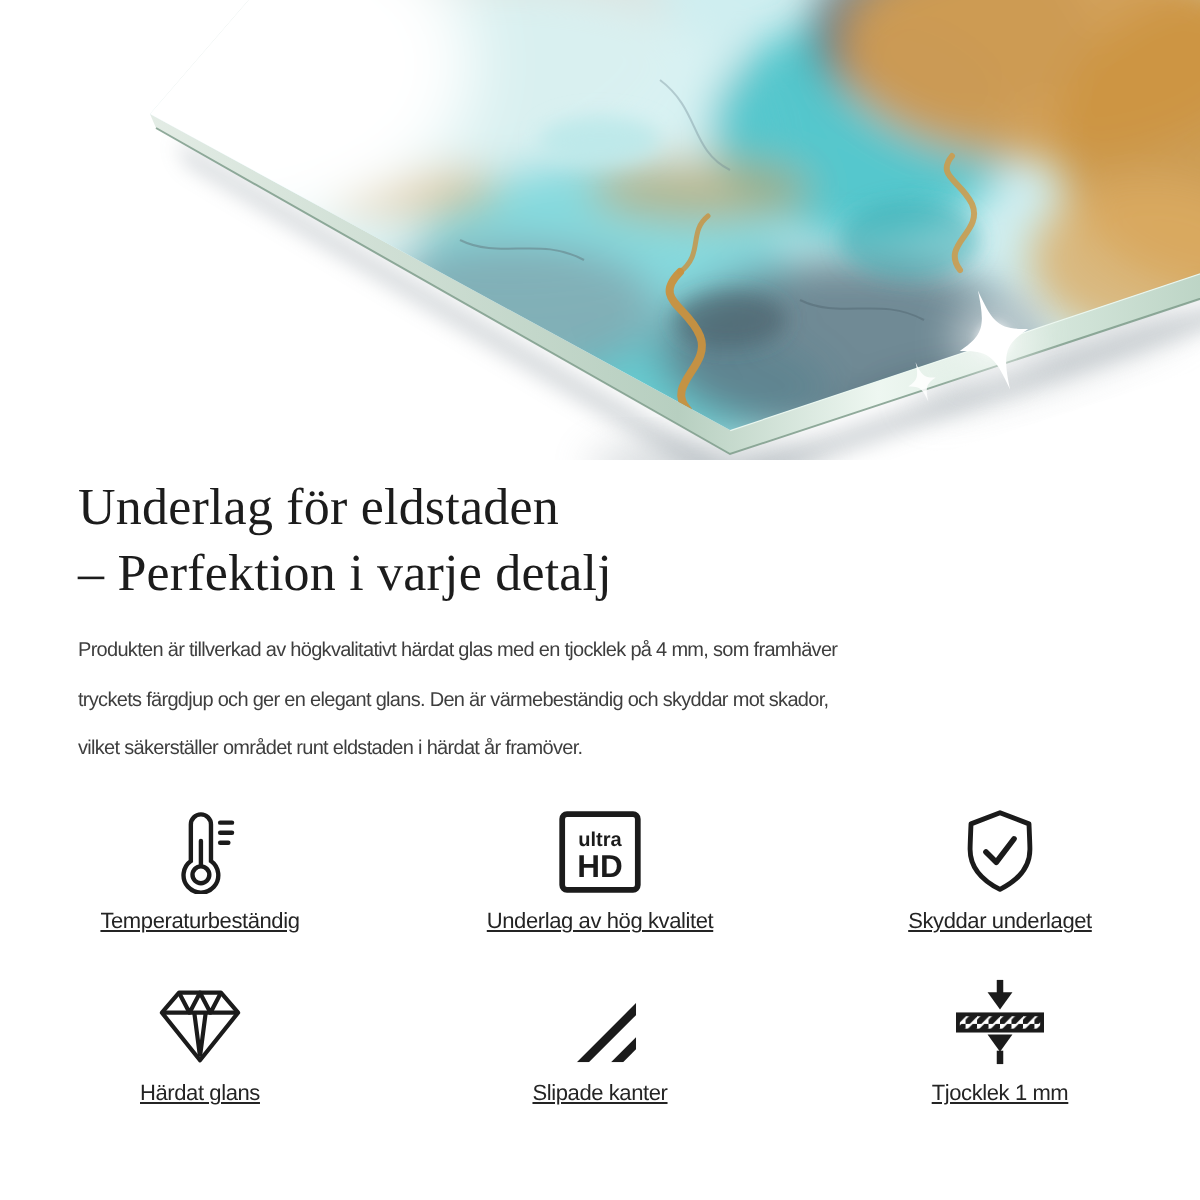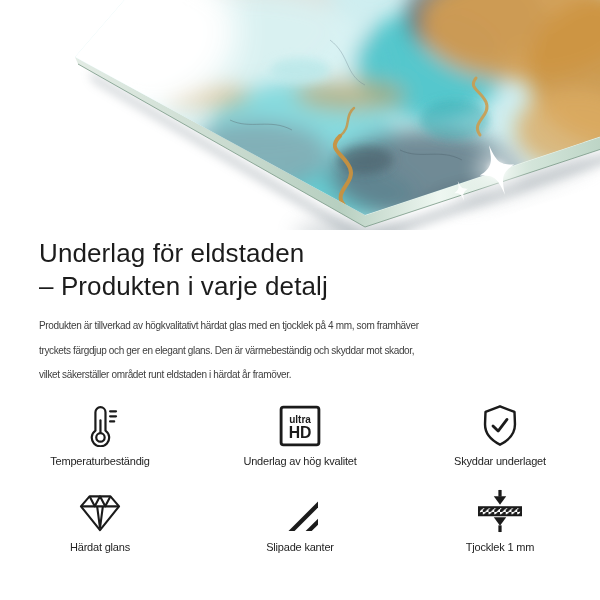--- a/index.html
+++ b/index.html
@@ -3,40 +3,40 @@
 <meta charset="utf-8">
 <style>
   html,body{margin:0;padding:0;}
   body{
     width:600px;height:600px;background:#ffffff;overflow:hidden;position:relative;
     font-family:"Liberation Sans","DejaVu Sans",sans-serif;color:#1e1e1e;
   }
   .hero{position:absolute;left:0;top:0;width:600px;height:230px;}
   .heading{
     position:absolute;left:39px;top:237px;width:540px;
-    font-family:Liberation Sans, sans-serif;
+    font-family:Liberation Serif, serif;
     font-size:26px;line-height:33px;color:#1c1c1c;font-weight:400;
     letter-spacing:.1px;
   }
   .desc{
     position:absolute;left:39px;top:314px;width:540px;
     font-size:10px;line-height:24.5px;color:#3e3e3e;letter-spacing:-.35px;
   }
   .features{
     position:absolute;left:0;top:404px;width:600px;
     display:grid;grid-template-columns:200px 200px 200px;row-gap:22px;
   }
   .feature{
     display:flex;flex-direction:column;align-items:center;height:64px;
   }
   .feature .icon-box{
     height:43px;display:flex;align-items:flex-end;justify-content:center;
   }
   .feature .label{
-    margin-top:8px;font-size:11px;letter-spacing:-.2px;color:#242424;white-space:nowrap;
+    margin-top:8px;font-size:11px;letter-spacing:-.2px;color:#242424;white-space:nowrap;text-decoration:underline;
   }
   .icon-box svg{display:block;}
 </style>
 </head>
 <body>
 
 <div class="hero">
 <svg width="600" height="230" viewBox="0 0 600 230">
   <defs>
     <clipPath id="glassClip">
@@ -117,21 +117,21 @@
     </g>
     <g transform="translate(461,191) scale(0.4) translate(-497 -170) rotate(-18 497 170)" opacity="0.85">
       <path d="M497,144 C499,162 501,166 515,170 C501,174 499,178 497,196 C495,178 493,174 479,170 C493,166 495,162 497,144 Z" fill="#ffffff"></path>
     </g>
   </g>
 </svg>
 </div>
 
 <h1 class="heading" style="margin:0;font-weight:400;">
   <span>Underlag för eldstaden</span><br>
-  <span>– Produkten i varje detalj</span>
+  <span>– Perfektion i varje detalj</span>
 </h1>
 
 <div class="desc">
   <div>Produkten är tillverkad av högkvalitativt härdat glas med en tjocklek på 4 mm, som framhäver</div>
   <div>tryckets färgdjup och ger en elegant glans. Den är värmebeständig och skyddar mot skador,</div>
   <div>vilket säkerställer området runt eldstaden i härdat år framöver.</div>
 </div>
 
 <div class="features">
 

